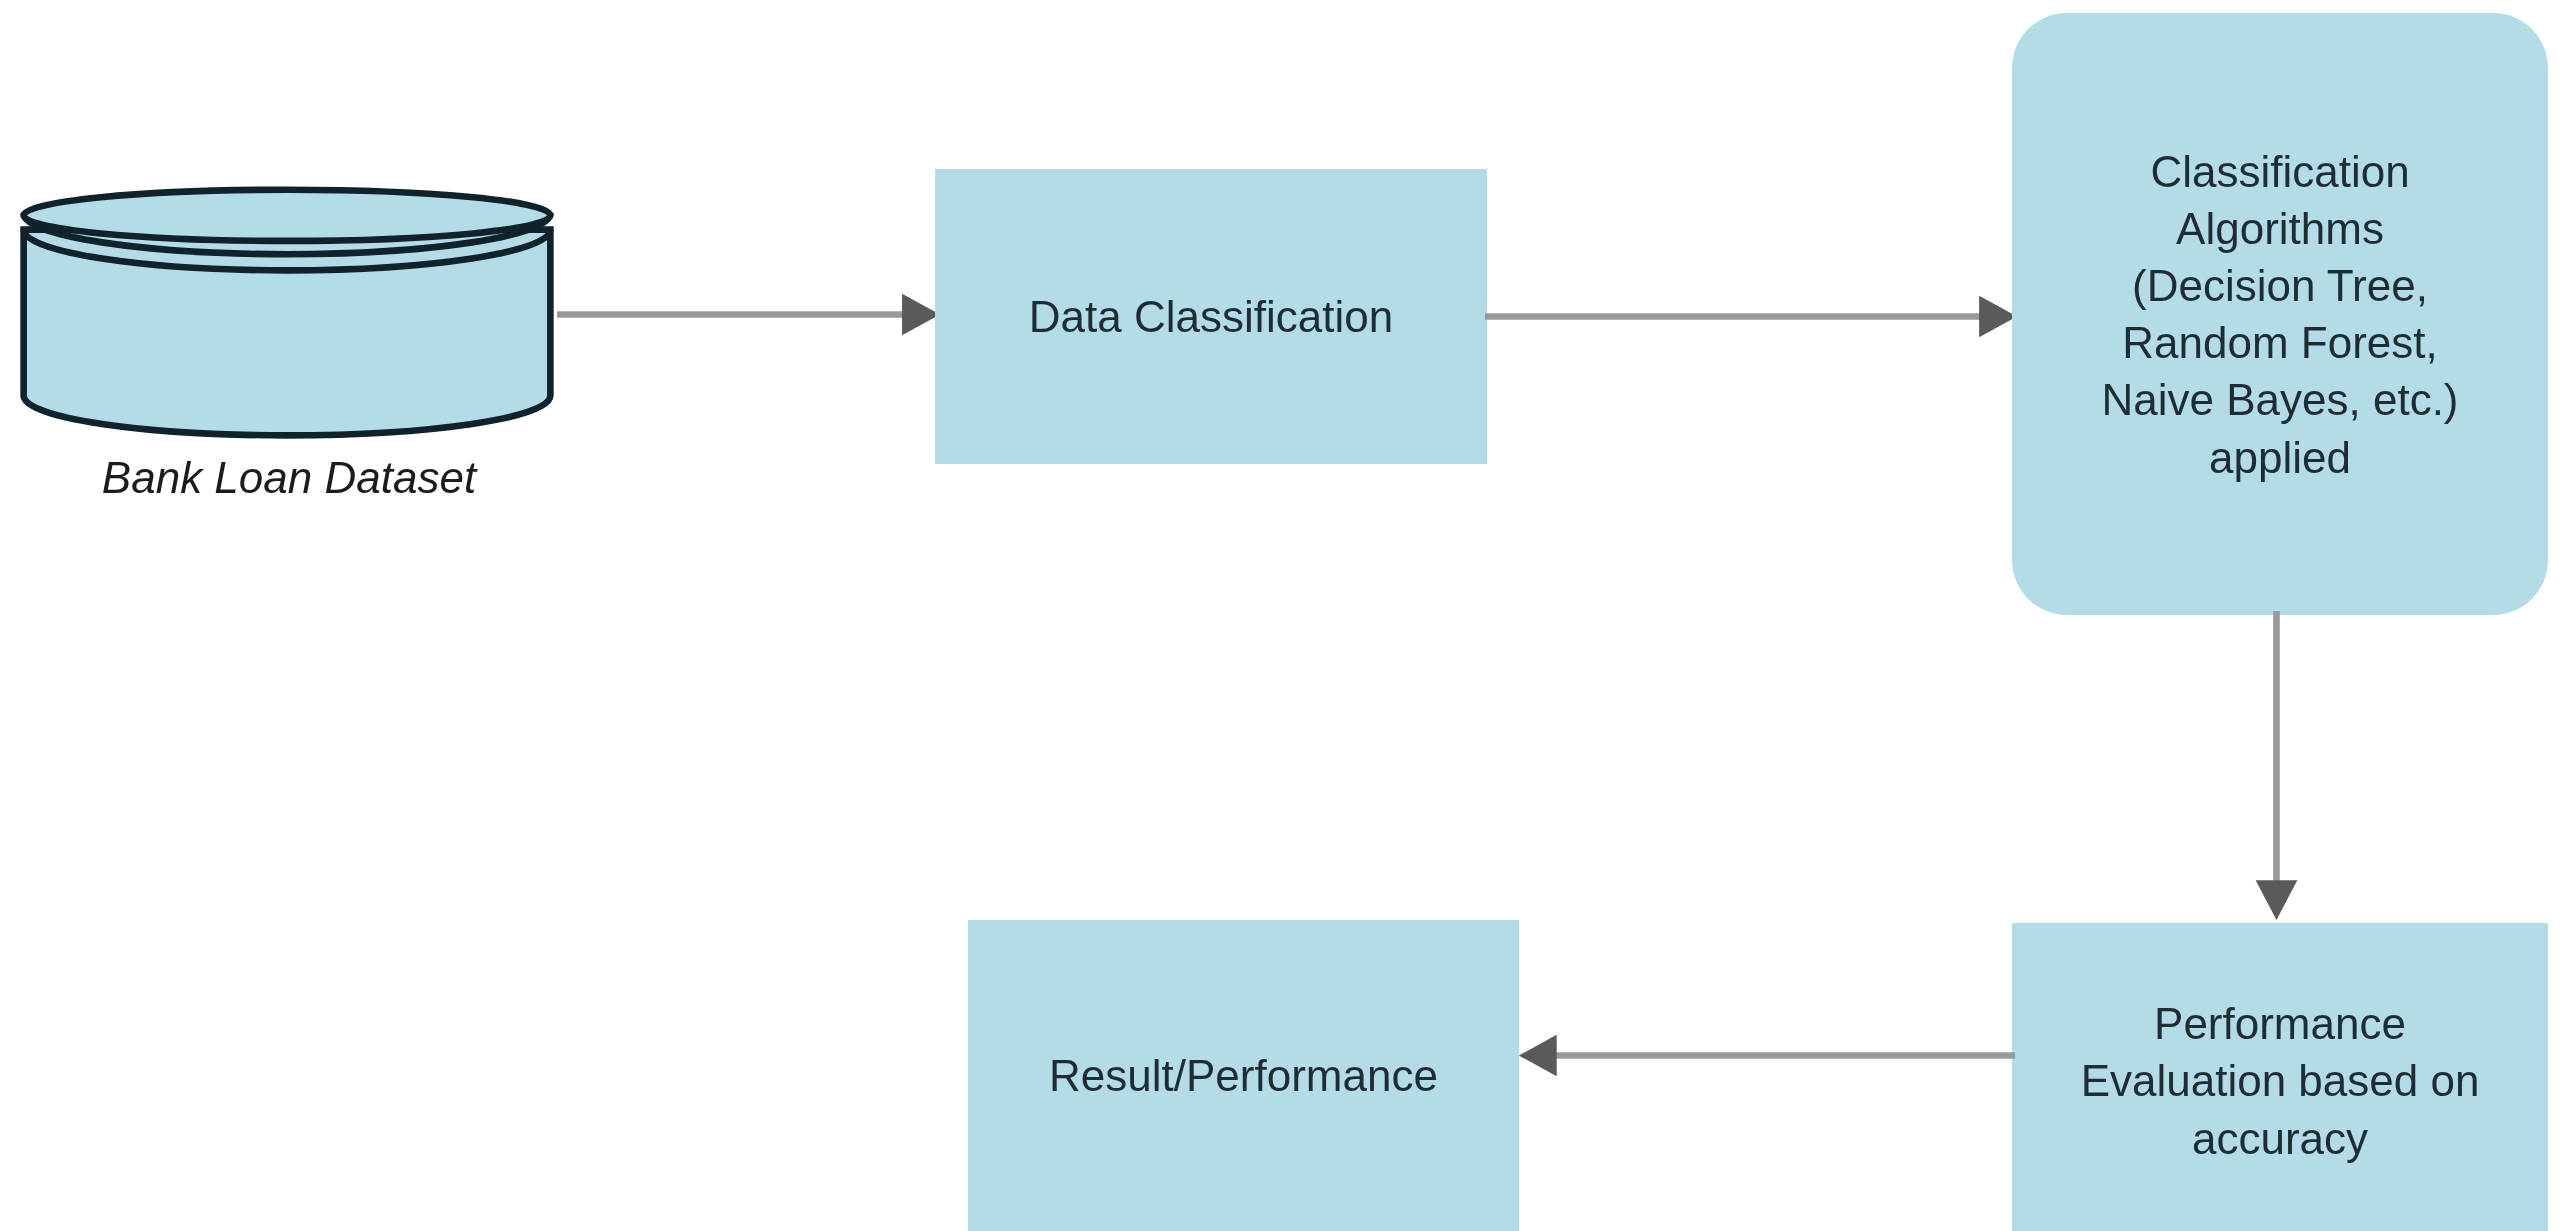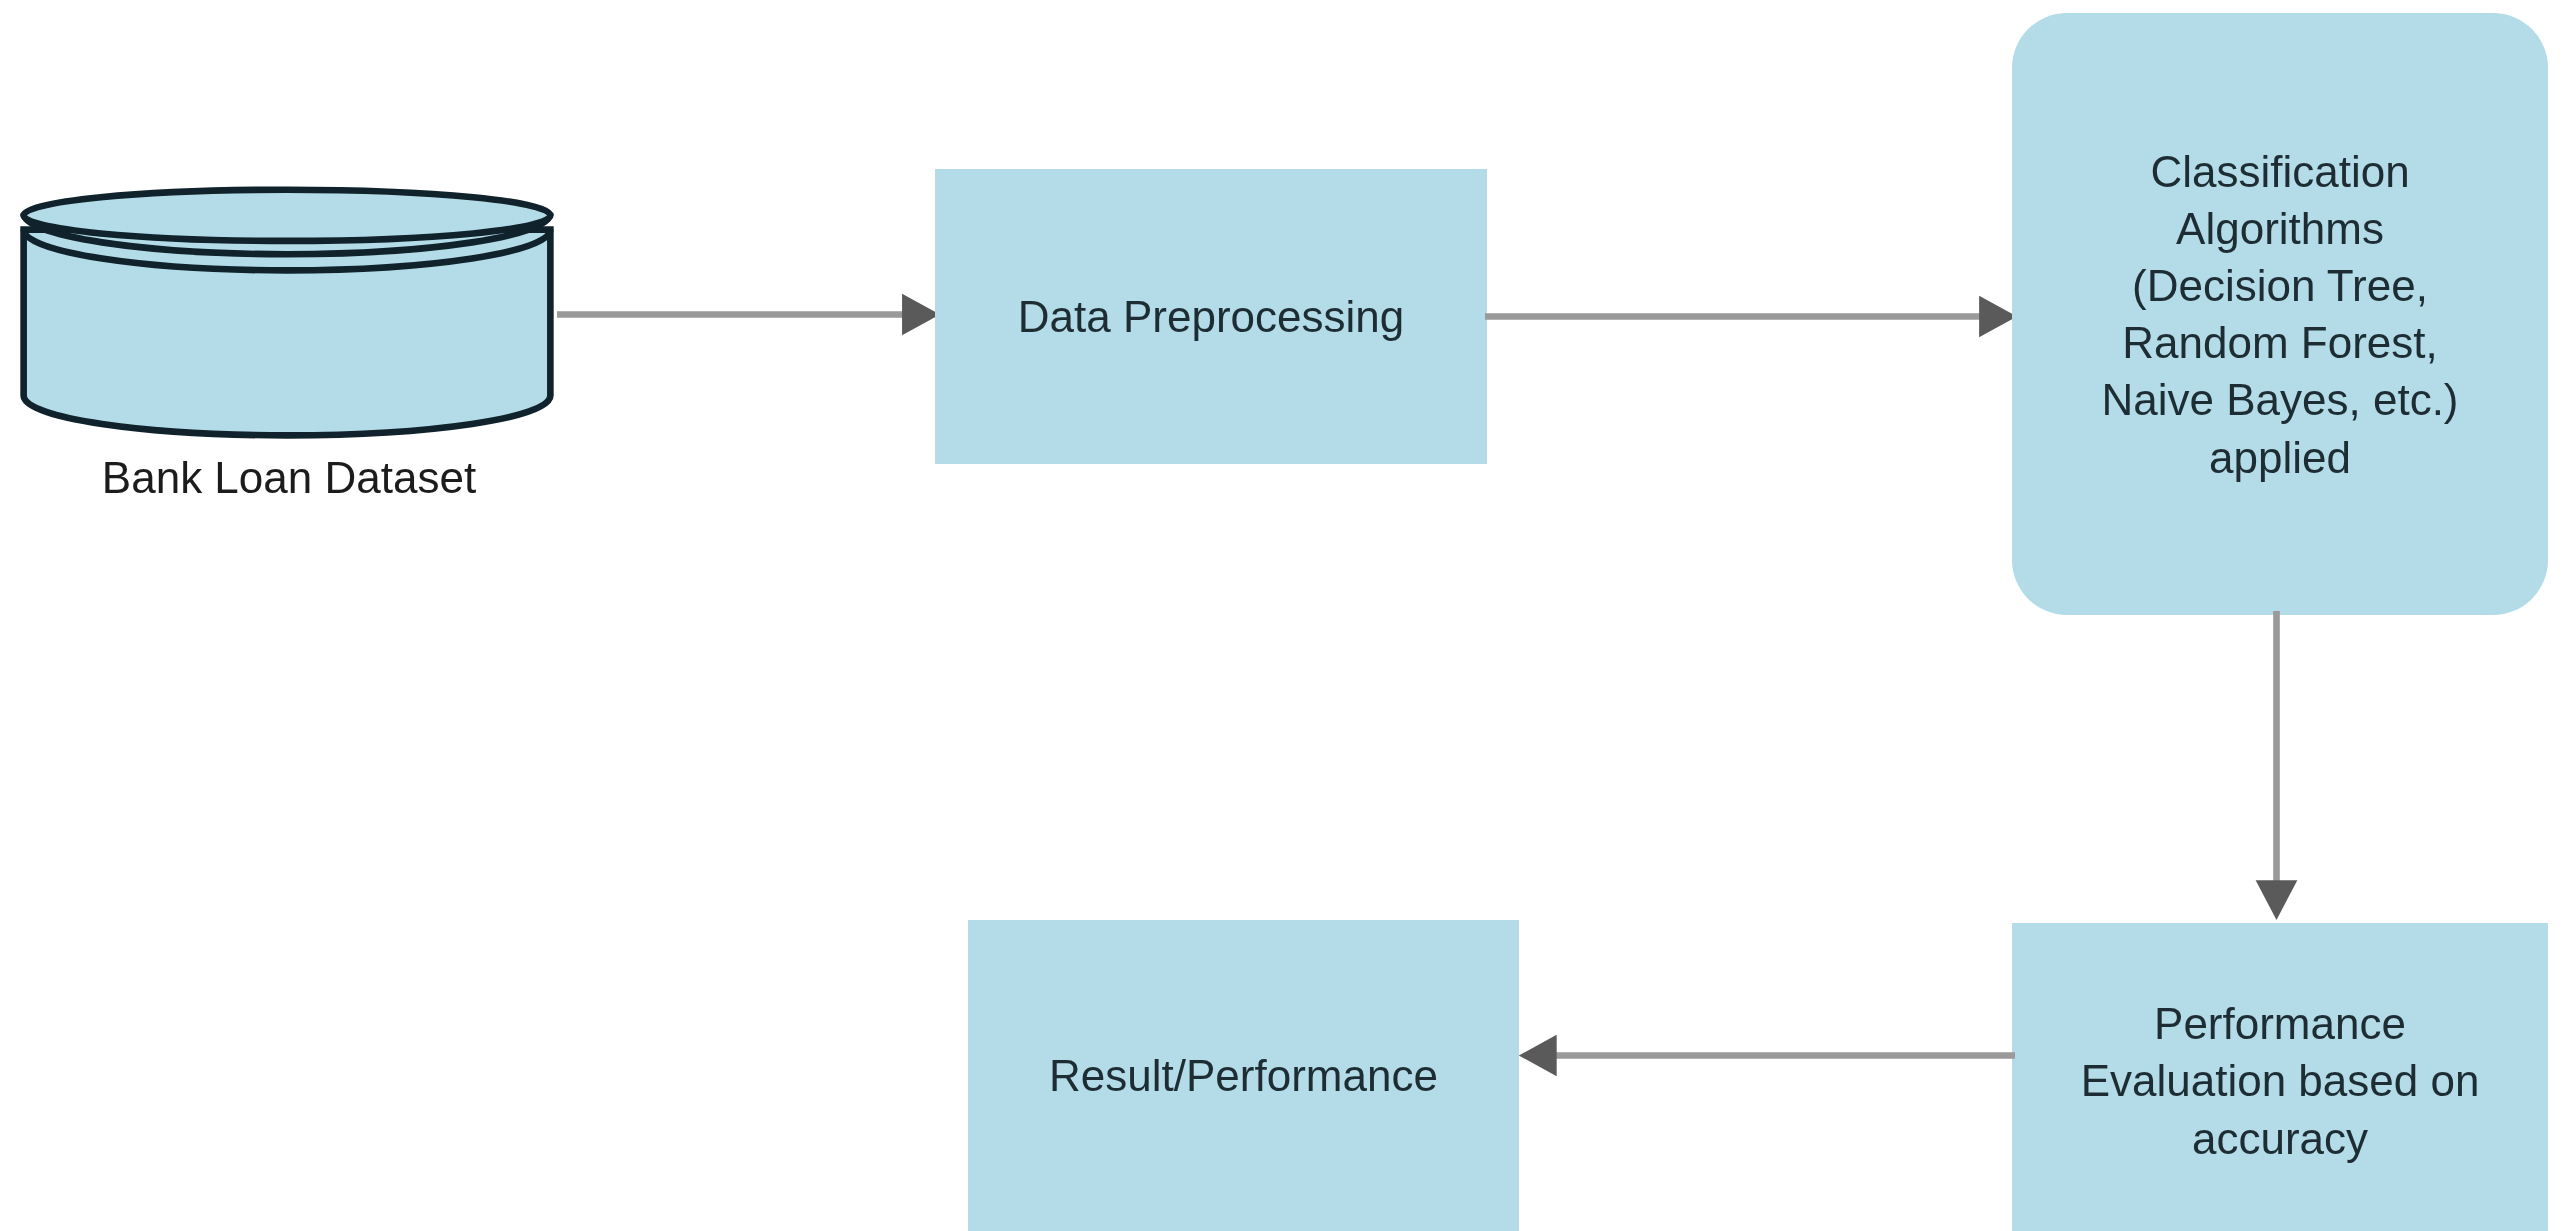--- a/index.html
+++ b/index.html
@@ -69,20 +69,21 @@
     width: 540px; height: 256px;
   }
   #node-dataset svg { display: block; width: 100%; height: 100%; }
   #dataset-caption {
     position: absolute;
     left: 0px; top: 453px;
     width: 578px;
     text-align: center;
     font-size: 44px;
     color: #1c1c1c;
+    font-style: italic;
   }
 
   
   .connector {
     position: absolute;
     overflow: visible;
   }
   .connector svg { display: block; overflow: visible; }
 
   #arrow-dataset-preprocessing { left: 557px;  top: 284px;  width: 383px;  height: 61px; }
@@ -109,21 +110,21 @@
   <div id="dataset-caption">Bank Loan Dataset</div>
 
   <div class="connector" id="arrow-dataset-preprocessing">
     <svg width="383" height="61" viewBox="0 0 404 64">
       <line x1="0" y1="32" x2="368" y2="32" stroke="#9a9a9a" stroke-width="7"></line>
       <polygon points="364,10 404,32 364,54" fill="#5a5a5a"></polygon>
     </svg>
   </div>
 
   <div class="node" id="node-preprocessing">
-    <span class="node-label">Data Preprocessing</span>
+    <span class="node-label">Data Classification</span>
   </div>
 
   <div class="connector" id="arrow-preprocessing-classification">
     <svg width="532" height="61" viewBox="0 0 562 64">
       <line x1="0" y1="32" x2="526" y2="32" stroke="#9a9a9a" stroke-width="7"></line>
       <polygon points="522,10 562,32 522,54" fill="#5a5a5a"></polygon>
     </svg>
   </div>
 
   <div class="node" id="node-classification">

